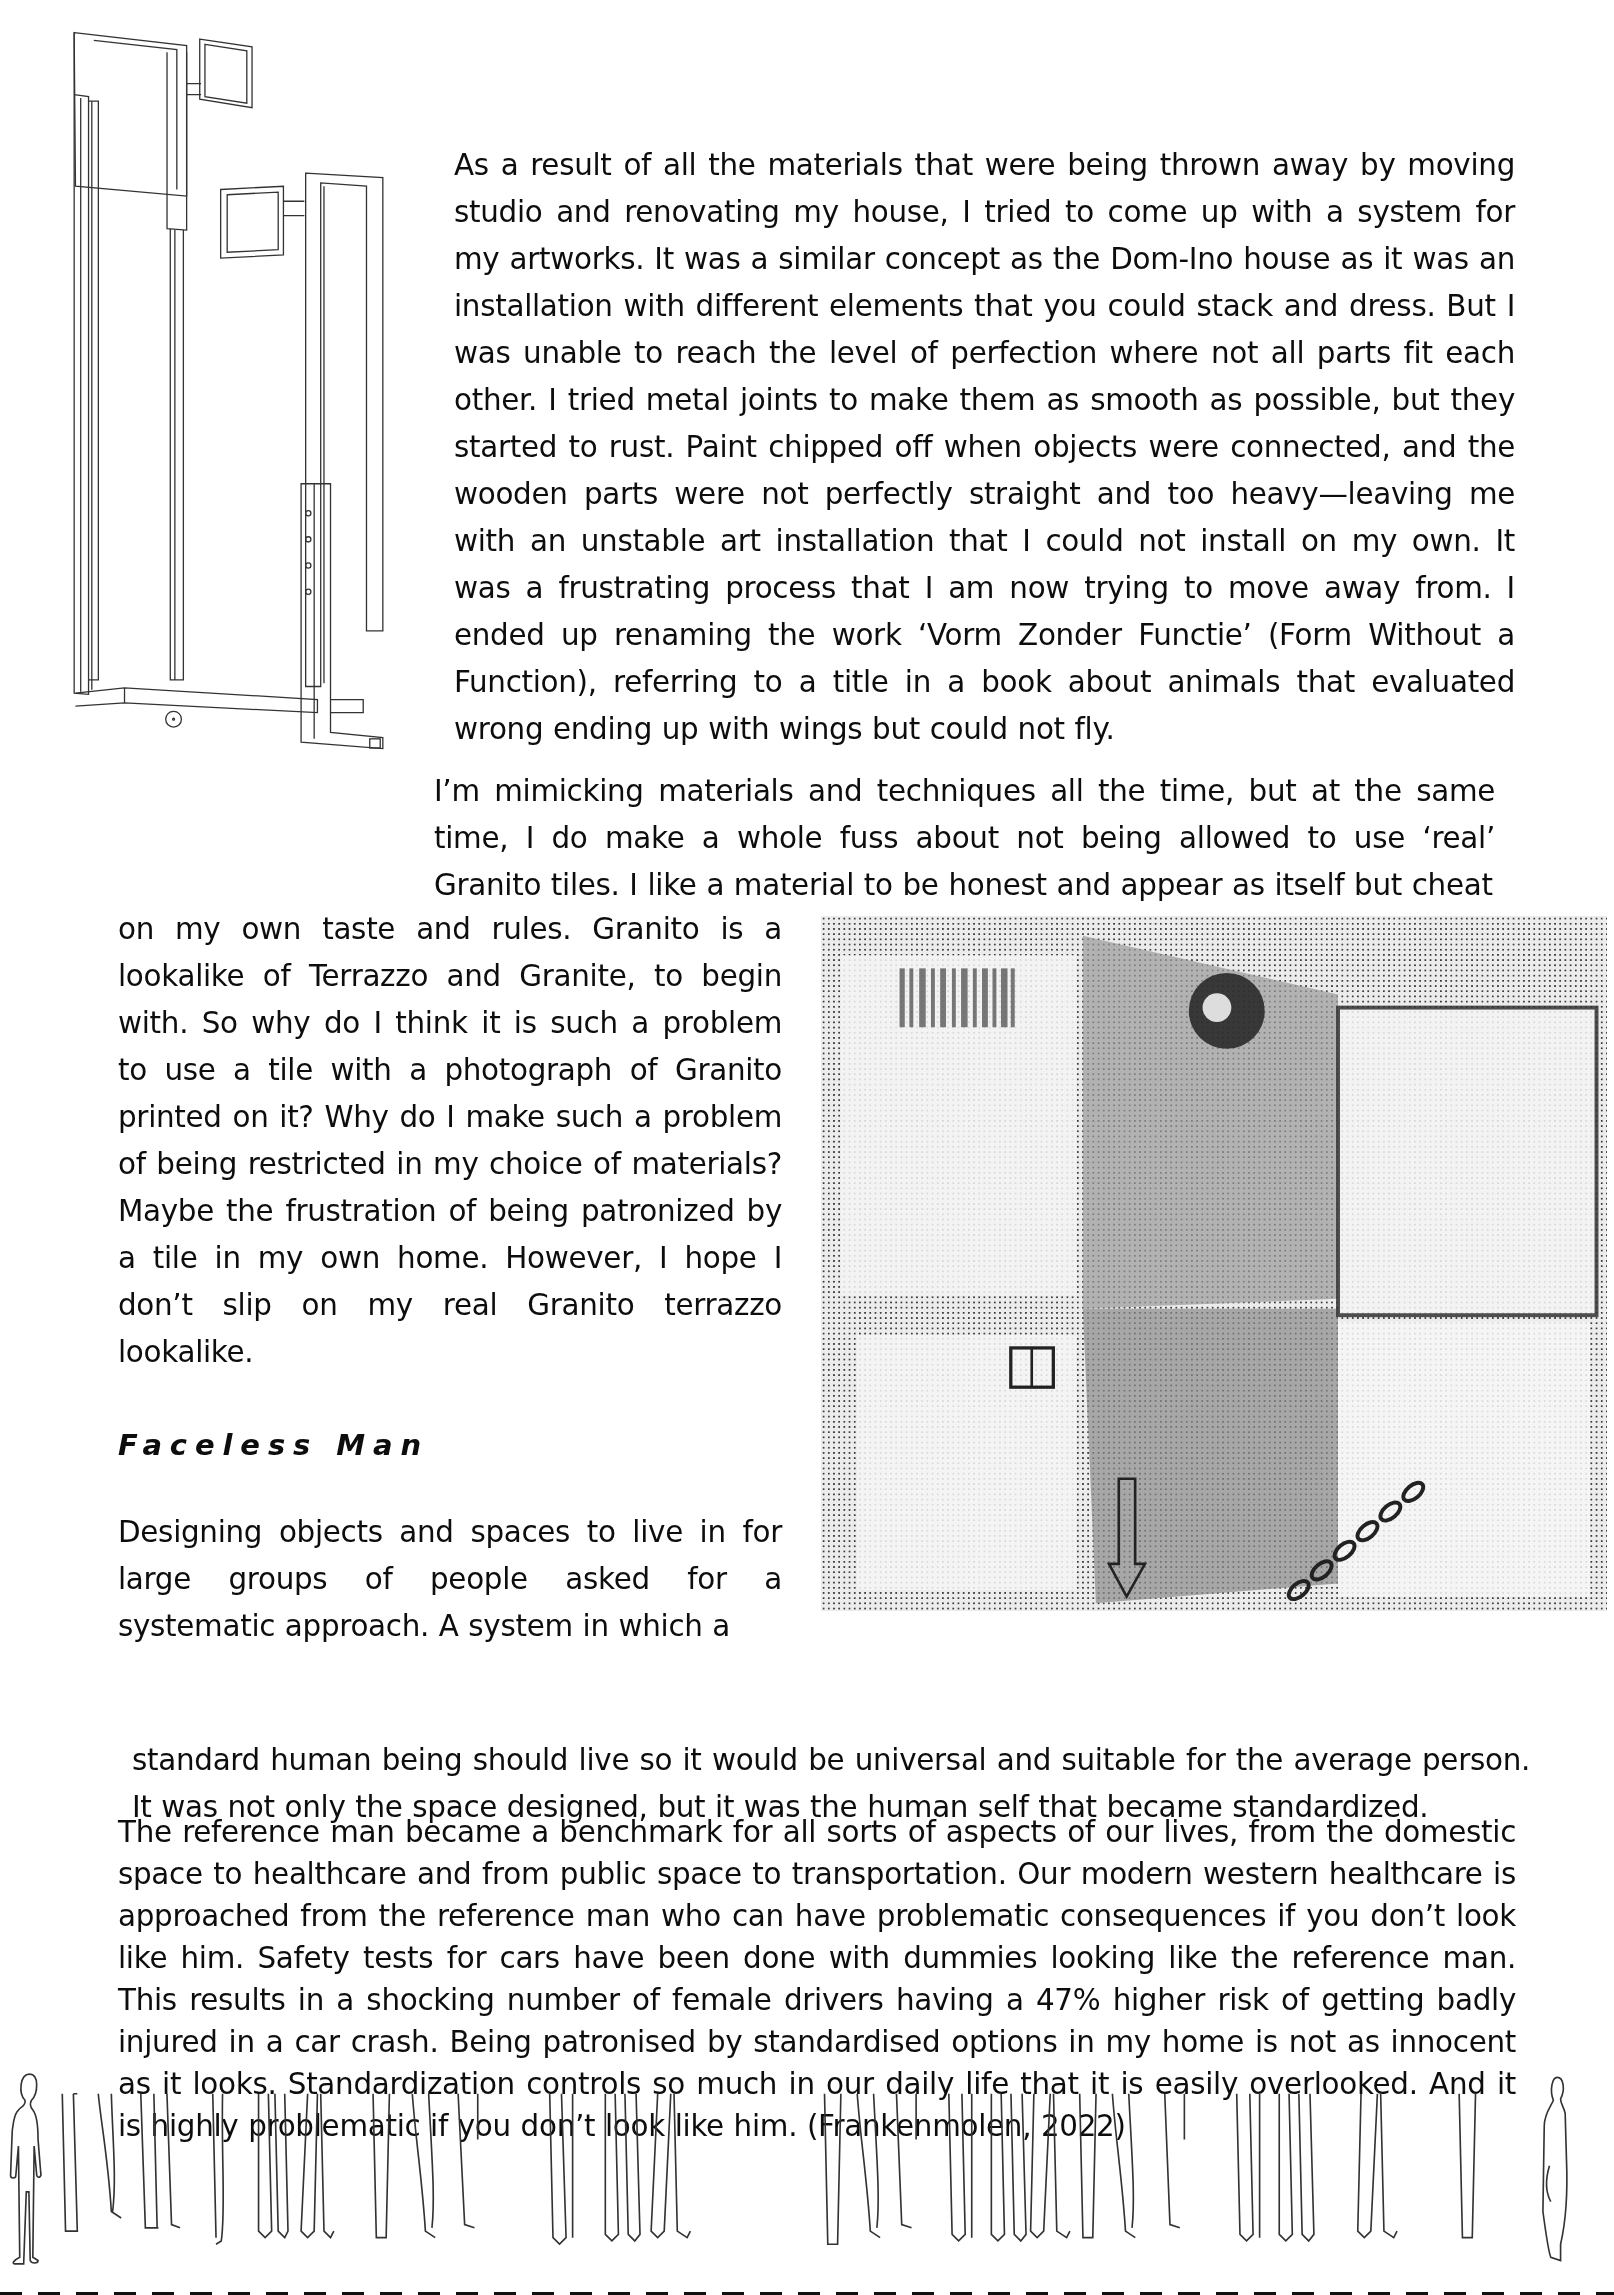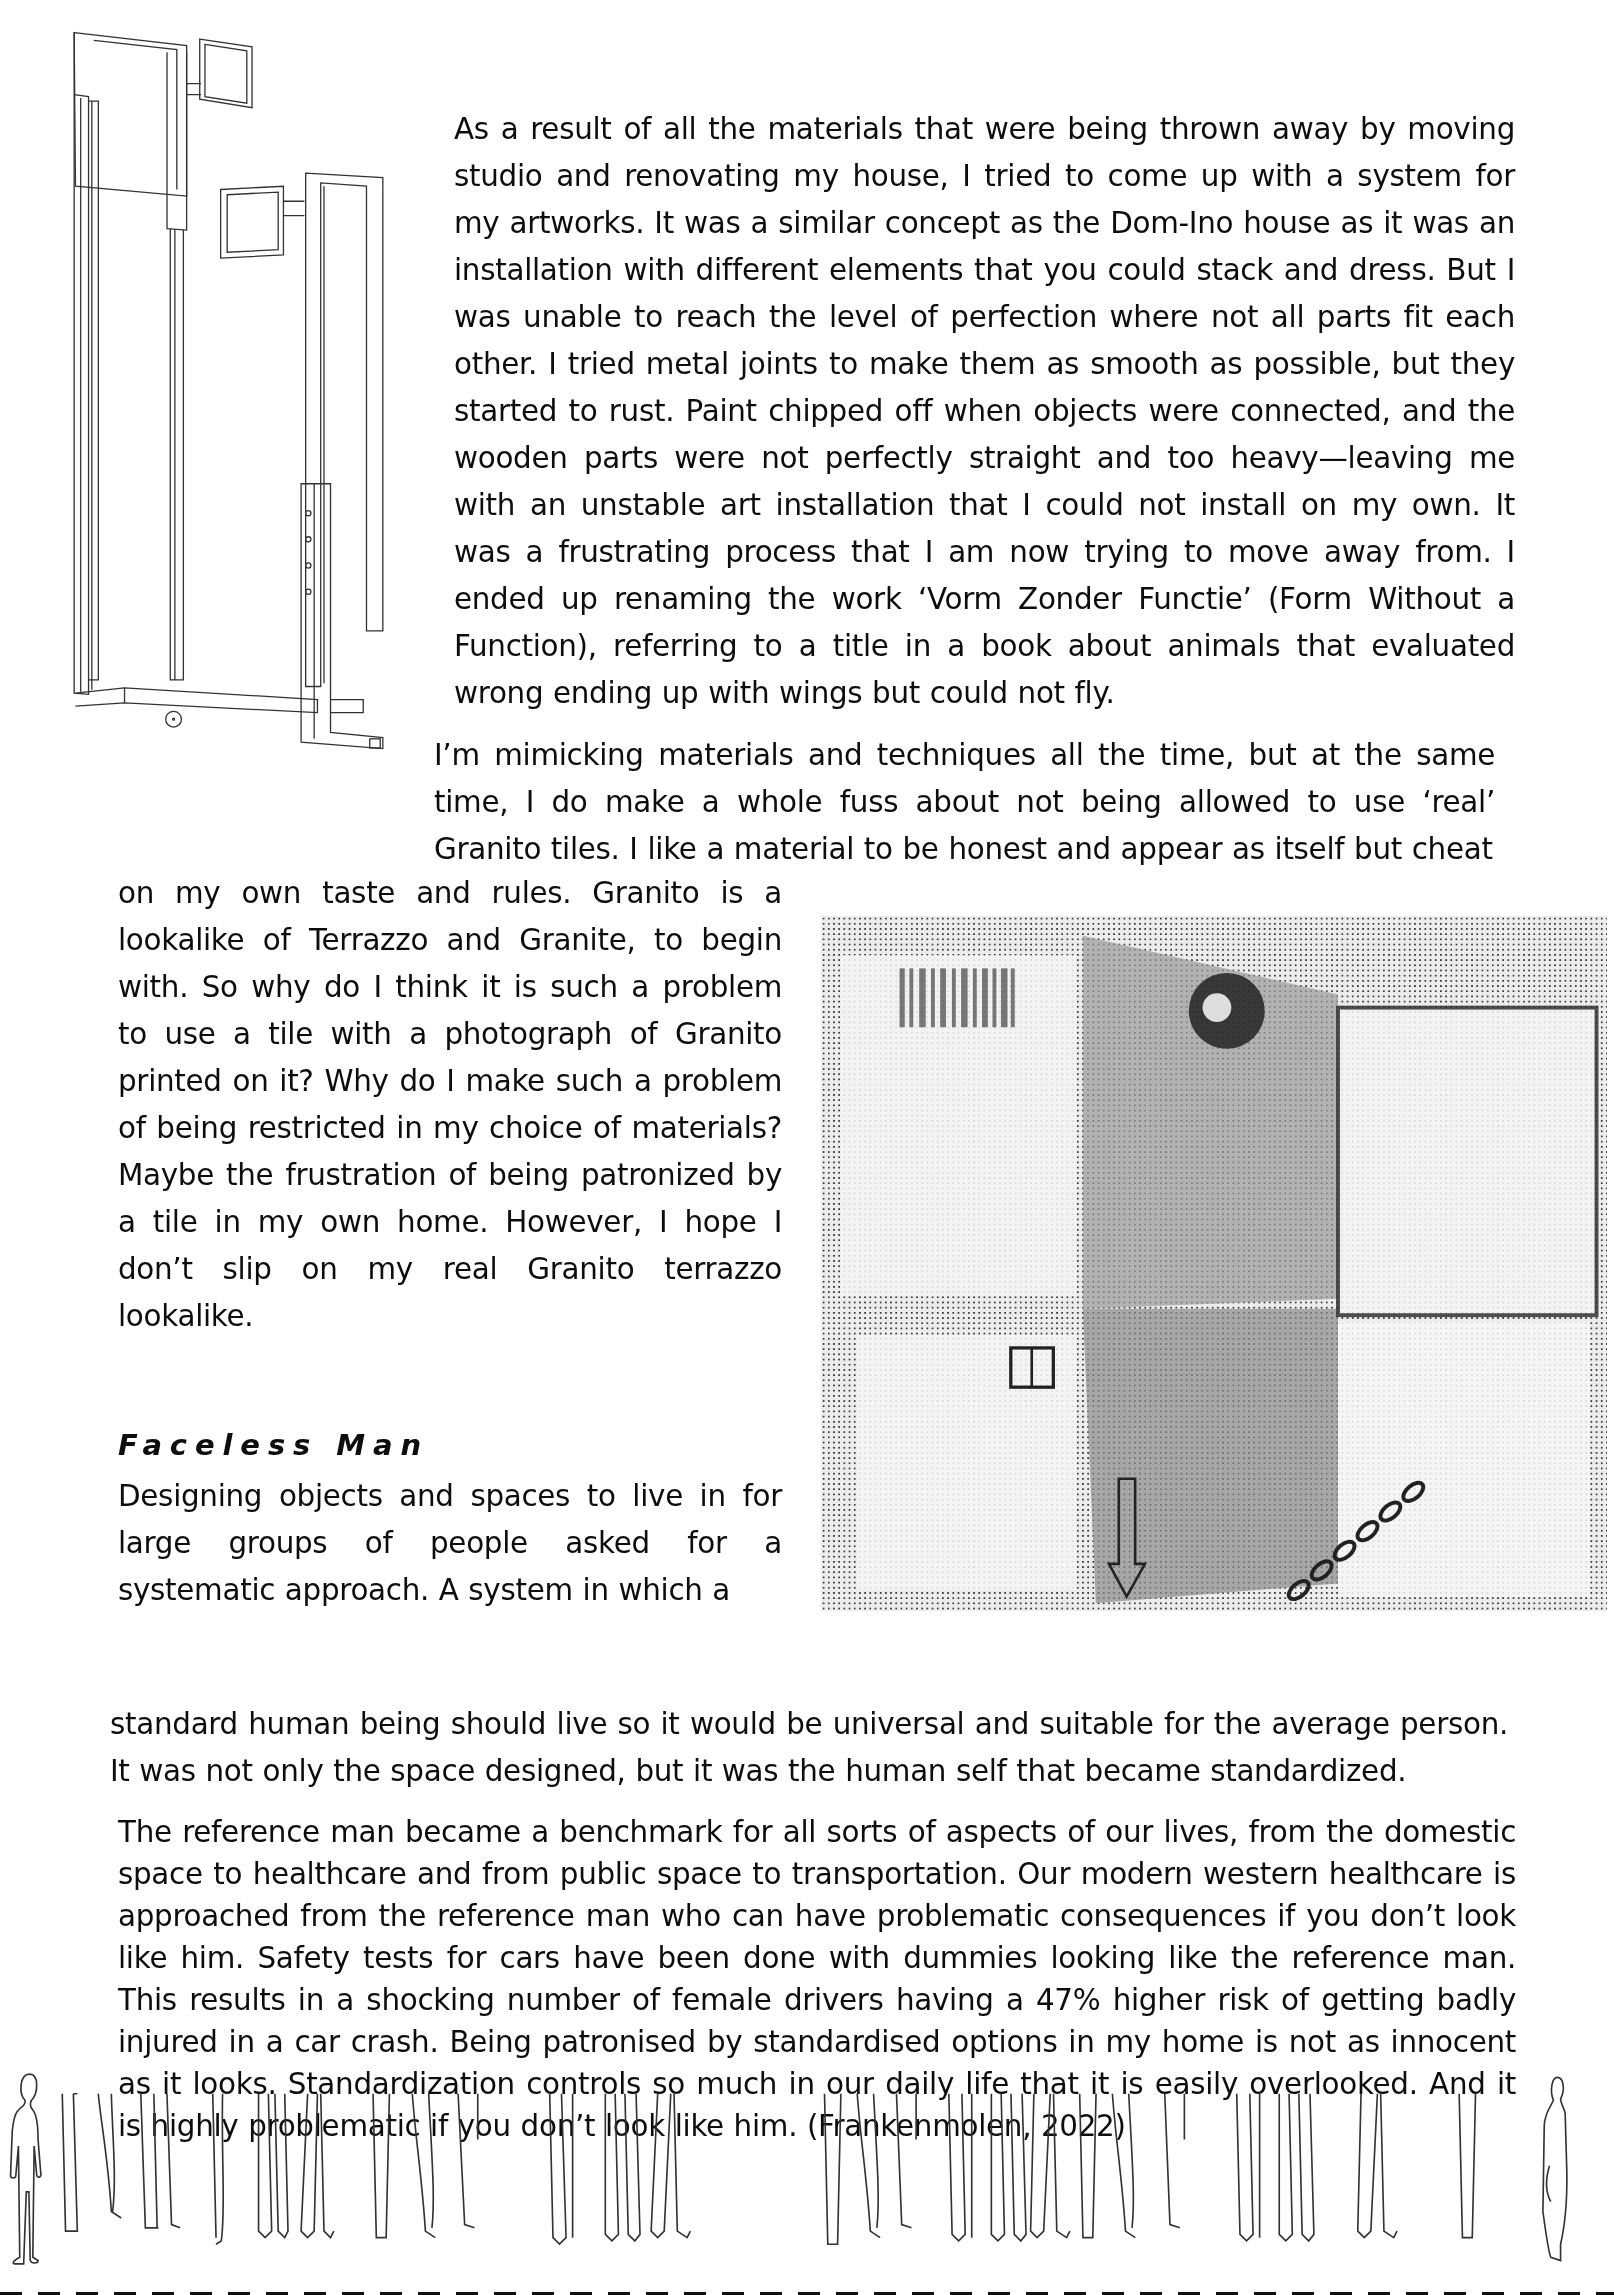--- a/index.html
+++ b/index.html
@@ -2,21 +2,21 @@
 <html style="font-size:10.5px"><head>
 <meta charset="utf-8">
 <style>
   html, body { margin: 0; padding: 0; background: #ffffff; }
   body { width: 1615px; height: 2295px; position: relative; overflow: hidden;
          font-family: "DejaVu Sans", "Liberation Sans", sans-serif; color: #0d0d0d; }
 
   .abs { position: absolute; }
   .para { position: absolute; margin: 0; font-size: 29.4px; text-align: justify;
           text-align-last: left; letter-spacing: -0.3px; word-spacing: 0.7px; }
-  .lh71 { line-height: 47px; }
+  .lh71 { line-height: 47px; margin-top: 36px; }
   .lh64 { line-height: 42px; }
 
   
   #drawing { left: 36px; top: 26px; width: 419px; height: 824px; }
 
   
   #photo { left: 821px; top: 916px; width: 786px; height: 695px;
            background-color: #ececec;
            background-image: radial-gradient(circle, #3a3a3a 1px, transparent 1.3px);
            background-size: 5.2px 5.2px; }
@@ -125,21 +125,21 @@
 
     <rect x="290" y="660" width="65" height="60" fill="none" stroke="#222" stroke-width="5"></rect>
     <line x1="322" y1="660" x2="322" y2="720" stroke="#222" stroke-width="4"></line>
   </svg>
 </div>
 
 <h2 id="heading" class="abs">Faceless Man</h2>
 
 <p class="para lh71" style="left:118px; top:1473px; width:664px;">Designing objects and spaces to live in for large groups of people asked for a systematic approach. A system in which a</p>
 
-<p class="para lh71" style="left:110px; top:1701px; width:1398px;">standard human being should live so it would be universal and suitable for the average person. It was not only the space designed, but it was the human self that became standardized.</p>
+<p class="para lh71" style="left:132px; top:1701px; width:1398px;">standard human being should live so it would be universal and suitable for the average person. It was not only the space designed, but it was the human self that became standardized.</p>
 
 <p class="para lh64" style="left:118px; top:1811px; width:1398px;">The reference man became a benchmark for all sorts of aspects of our lives, from the domestic space to healthcare and from public space to transportation. Our modern western healthcare is approached from the reference man who can have problematic consequences if you don’t look like him. Safety tests for cars have been done with dummies looking like the reference man. This results in a shocking number of female drivers having a 47% higher risk of getting badly injured in a car crash. Being patronised by standardised options in my home is not as innocent as it looks. Standardization controls so much in our daily life that it is easily overlooked. And it is highly problematic if you don’t look like him. (Frankenmolen, 2022)</p>
 
 <div id="figures" class="abs">
   <svg width="1615" height="229" viewBox="0 0 2468 350" fill="none" stroke="#333" stroke-width="2.5">
 
     <g>
       <path d="M45 20 C30 20 28 50 38 60 C40 70 30 70 28 75 C22 80 18 100 18 120 L16 175 C16 180 24 180 24 175 L28 130 L30 300 C20 305 18 310 22 310 L36 310 L40 200 L44 200 L46 305 C48 310 58 310 58 305 L50 300 L52 130 L56 175 C58 180 64 178 62 170 L58 120 C58 90 54 80 50 75 C46 70 45 65 48 60 C58 50 60 20 45 20 Z"></path>
     </g>
 

